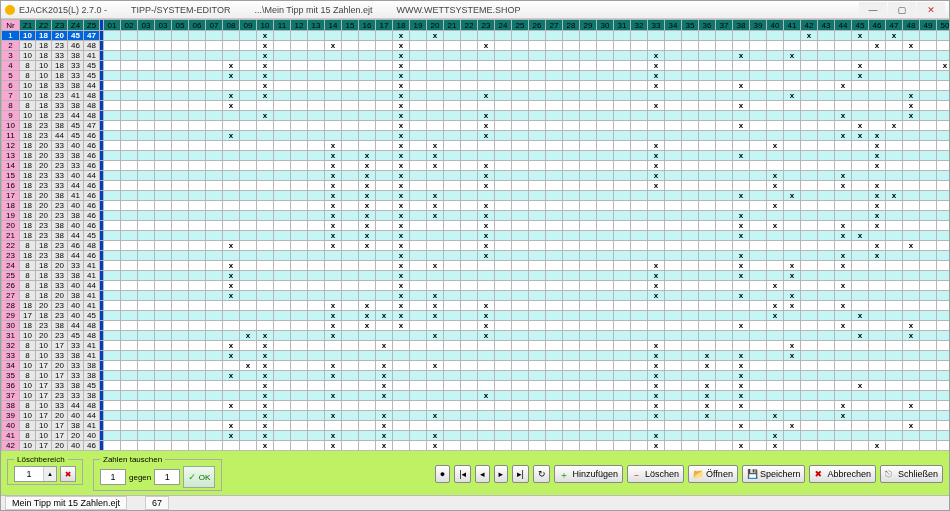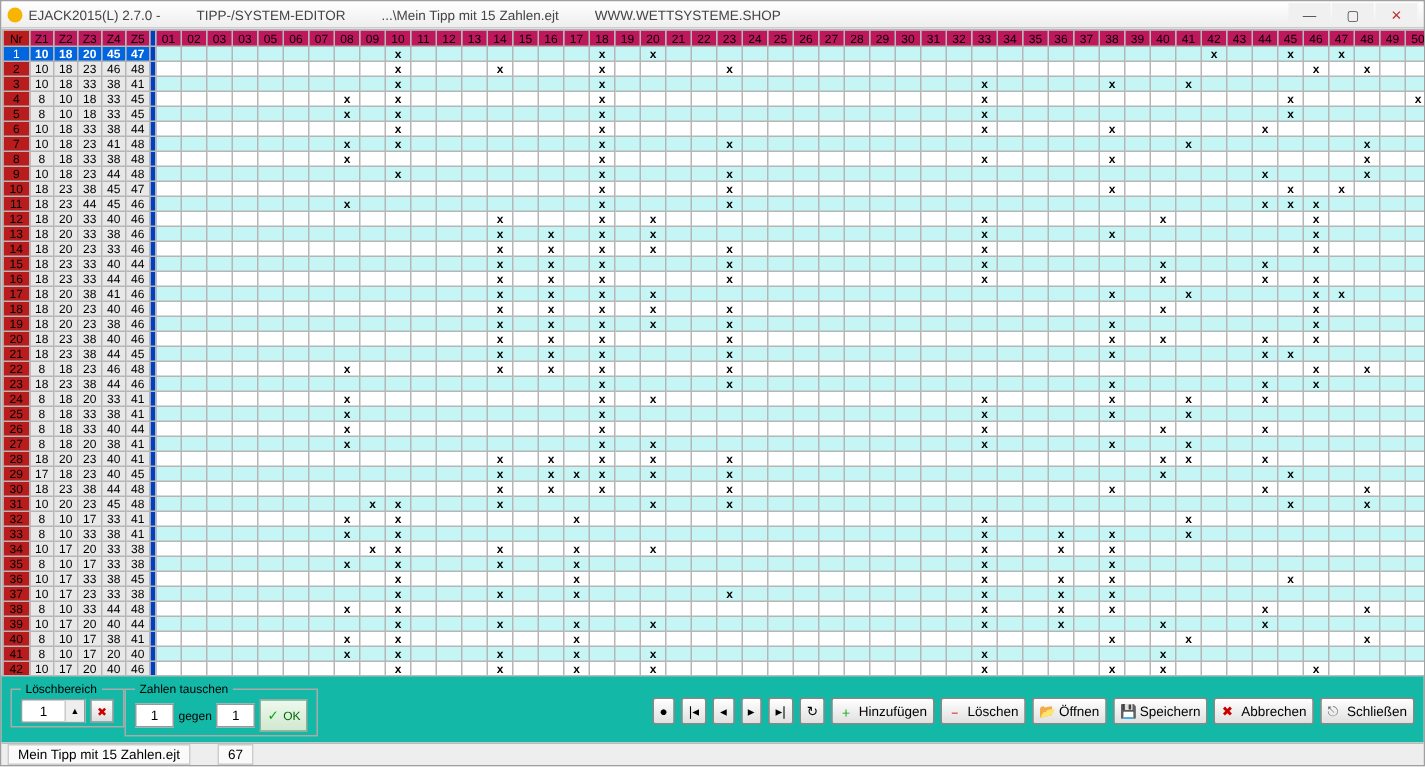--- a/index.html
+++ b/index.html
@@ -8,33 +8,33 @@
 .titlebar .ico{width:10px;height:10px;border-radius:50%;background:#f7b500;margin-right:4px}
 .titlebar .seg{margin-right:24px;color:#444}
 .titlebar .spacer{flex:1}
 .winbtns{display:flex;gap:1px}
 .winbtn{width:28px;height:15px;display:flex;align-items:center;justify-content:center;color:#444;font-size:9px;background:#f0f0f0}
 .winbtn.close{color:#b33}
 .main{flex:1;display:flex;flex-direction:column;overflow:hidden}
 .grid-wrap{flex:1;overflow:auto;position:relative}
 table{border-collapse:collapse;table-layout:fixed;width:max-content}
 th,td{border:1px solid #b6b6b6;text-align:center;vertical-align:middle;font-size:8px;line-height:9px;padding:0}
-th{height:10px;background:#be185d;font-weight:normal}
+th{height:10px;background:#0f766e;font-weight:normal}
 td{height:9px}
-.nrcol{width:17px;background:#b91c1c}
+.nrcol{width:17px;background:#f9a8d4}
 .zcol{width:15px}
 .ncol{width:16px}
 .sep{width:3px;background:#0040c0;padding:0}
 tr.even td.cell{background:#fff}
 tr.odd td.cell{background:#c5f5f5}
 tr.sel td.zc{background:#0066e0;color:#fff;font-weight:bold}
 td.zc{background:#e8e8e8;font-weight:normal}
 tr.sel td.zc.sel{background:#0050c0}
 td.x{font-weight:bold}
-.footer{height:36px;background:#14b8a6;border-top:1px solid #bbb;display:flex;align-items:flex-start;padding:4px 6px;gap:0}
+.footer{height:36px;background:#bef264;border-top:1px solid #bbb;display:flex;align-items:flex-start;padding:4px 6px;gap:10px}
 fieldset{border:1px solid #aaa;margin:0;padding:2px 6px;font-size:8px}
 fieldset legend{font-size:8px;padding:0 3px}
 .spin{display:flex;align-items:center;border:1px solid #999;background:#fff;height:14px}
 .spin input{border:0;width:24px;text-align:center;font-size:9px;outline:none}
 .spinbtn{width:12px;height:14px;background:#eee;font-size:7px;display:flex;align-items:center;justify-content:center;border-left:1px solid #ccc}
 .xbtn{width:14px;height:14px;border:1px solid #999;background:linear-gradient(#fff,#ddd);display:flex;align-items:center;justify-content:center;color:#c00;font-size:8px;margin-left:3px}
 .gegen{display:flex;align-items:center;gap:3px}
 .gegen input{width:20px;height:12px;border:1px solid #999;text-align:center;font-size:9px}
 .okbtn{height:14px;padding:3px 4px;border:1px solid #9a9;background:linear-gradient(#eef9ee,#d0e8d0);display:flex;align-items:center;gap:3px;color:#060}
 .okbtn::before{content:'✓';color:#0a0;font-size:9px}

